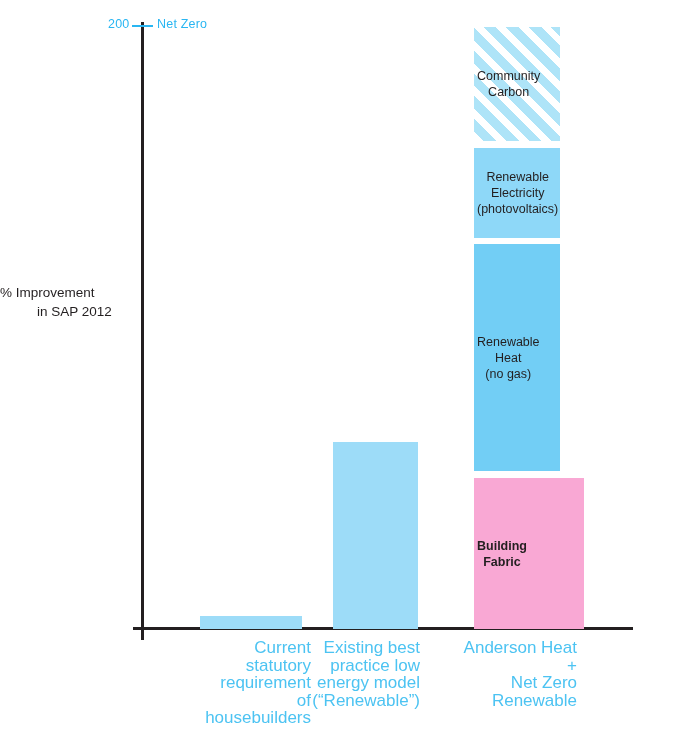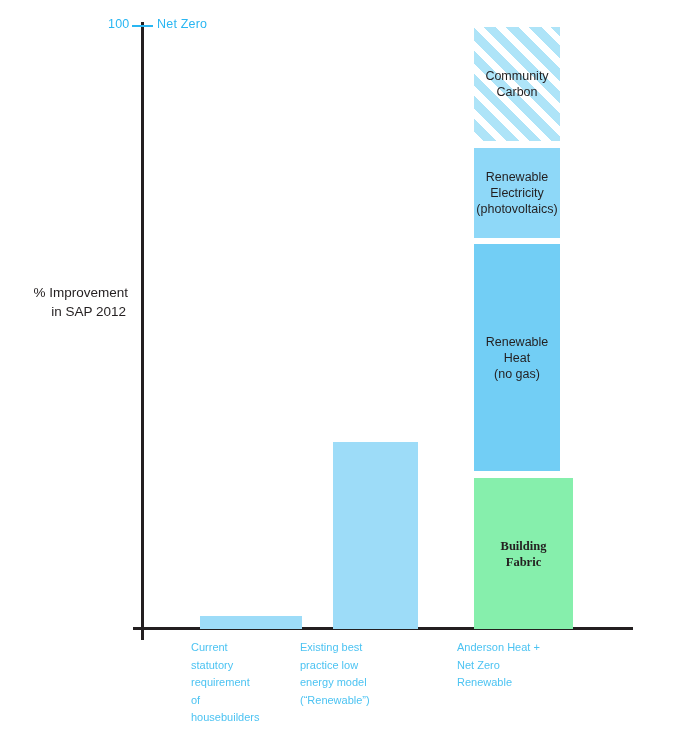--- a/index.html
+++ b/index.html
@@ -62,37 +62,37 @@
     letter-spacing: .2px;
     white-space: nowrap;
   }
 
   
   .ylabel {
     position: absolute;
     left: 0px;
     top: 283px;
     width: 128px;
-    text-align: right;
+    text-align: left;
     font-size: 13.5px;
     line-height: 19px;
     color: #231f20;
   }
   .ylabel .l2 { padding-right: 2px; margin-left: 37px; }
 
   
   .bar {
     position: absolute;
   }
   .bar-seg {
     position: absolute;
     box-sizing: border-box;
     display: flex;
     align-items: center;
-    justify-content: center;
+    justify-content: flex-start;
     text-align: center;
   }
   .seg-text {
     font-size: 12.5px;
     line-height: 16px;
     color: #231f20;
     padding: 0 3px;
   }
 
   
@@ -134,47 +134,46 @@
     width: 86px; height: 90px;
     background: #8ed8f8;
   }
   #seg-renewable-heat {
     left: 0; top: 217px;
     width: 86px; height: 227px;
     background: #72cef5;
   }
   #seg-building-fabric {
     left: 0; top: 451px;
-    width: 99px; height: 151px;
-    background: #86efac;
-    font-family: Liberation Serif, serif;
+    width: 110px; height: 151px;
+    background: #f9a8d4;
   }
   #seg-building-fabric .seg-text { font-weight: bold; }
 
   
   .cat-label {
     position: absolute;
-    text-align: left;
-    font-size: 11px;
+    text-align: right;
+    font-size: 17px;
     line-height: 17.5px;
     color: #4cc3f2;
   }
   #cat-statutory  { left: 191px; top: 639px; width: 120px; }
   #cat-passivhaus { left: 300px; top: 639px; width: 120px; }
   #cat-netzero    { left: 457px; top: 639px; width: 120px; }
 </style>
 </head>
 <body>
 
 <div id="chart-root">
 
   <div class="axis-y"></div>
   <div class="axis-x"></div>
   <div class="tick-top"></div>
-  <div class="tick-label">100</div>
+  <div class="tick-label">200</div>
   <div class="netzero-label">Net Zero</div>
 
   <div class="ylabel">
     <div class="l1">% Improvement</div>
     <div class="l2">in SAP 2012</div>
   </div>
 
   <div class="bar" id="bar-statutory"></div>
 
   <div class="bar" id="bar-passivhaus"></div>

